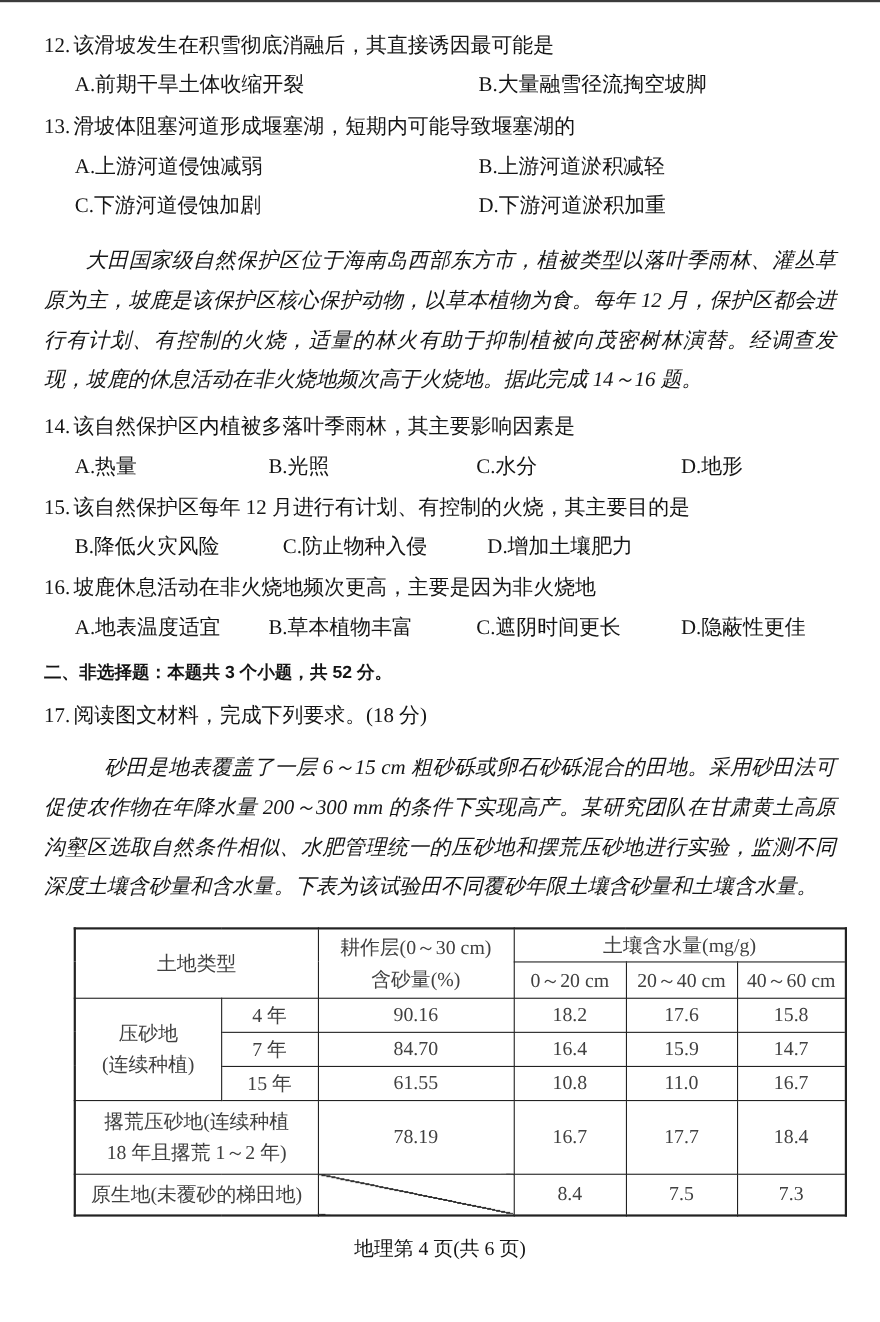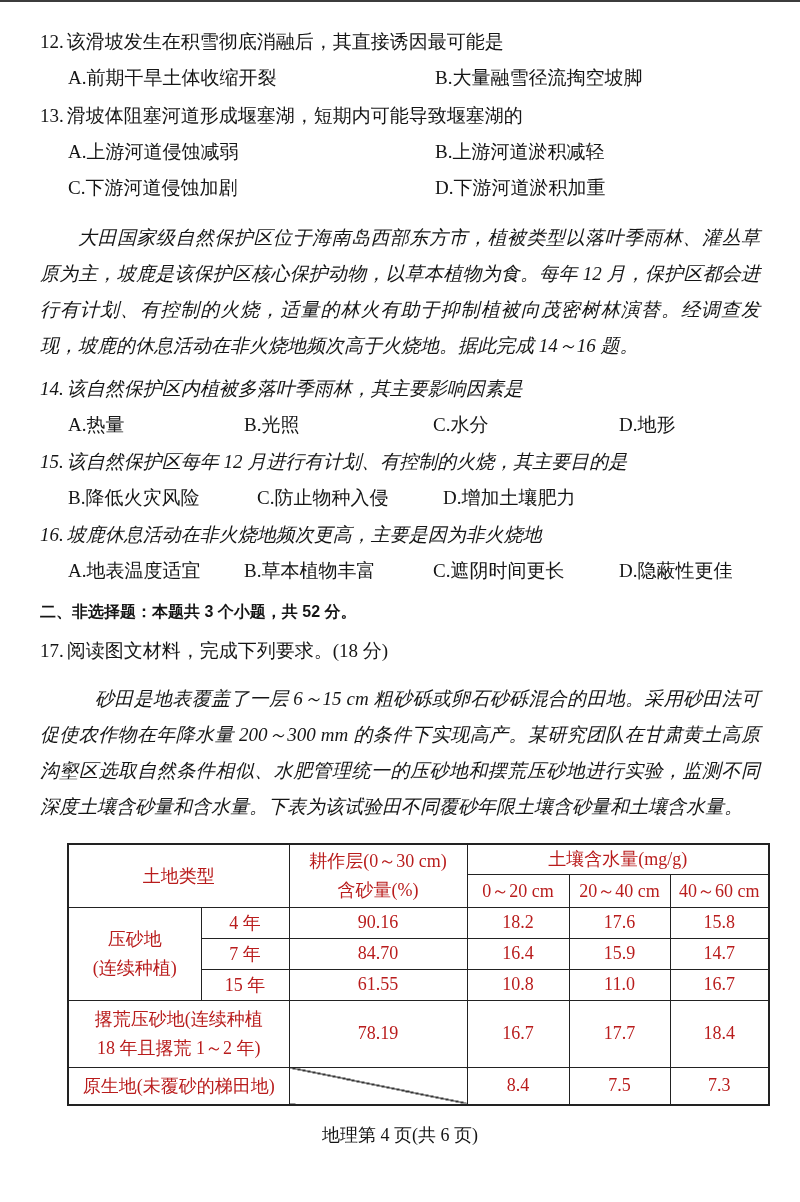--- a/index.html
+++ b/index.html
@@ -13,38 +13,38 @@
     content:""; position:absolute; top:0; left:0; width:800px; height:2px;
     background:#3c3c3c;
   }
   .page { padding:30px 40px 0 40px; }
 
   .q-stem { font-size:19px; line-height:24px; white-space:nowrap; }
   .qnum { margin-right:3px; }
 
   .opts2 { padding-left:28px; margin-top:12px; font-size:19px; line-height:24px; white-space:nowrap; }
   .opts2 .o1 { display:inline-block; width:367px; }
-  .mt14 { margin-top:14px; } .mt13 { margin-top:13px;font-style:italic; }
+  .mt14 { margin-top:14px; } .mt13 { margin-top:13px; }
 
   .opts4 { padding-left:28px; margin-top:12px; font-size:19px; line-height:24px; display:flex; white-space:nowrap; }
   .opts4 .c1 { width:176px; } .opts4 .c2 { width:189px; } .opts4 .c3 { width:186px; }
 
   .passage {
     margin-top:20px; font-size:19px; line-height:36px; text-align:justify;
     font-style:italic; width:720px;
   }
   .passage.p1 { text-indent:38px; }
   .passage.p2 { margin-top:18px; text-indent:55px; }
 
   .section-head { margin-top:16px; font-size:16px; line-height:26px; font-weight:bold;
     font-family:"Liberation Sans","DejaVu Sans",sans-serif; }
 
   table.data {
     border-collapse:collapse; margin-top:18px; margin-left:27px;
-    font-size:18px; color:#b91c1c; table-layout:fixed; width:701px;
+    font-size:18px; color:#404040; table-layout:fixed; width:701px;
   }
   table.data, table.data td { border:1px solid #222; }
   table.data { border-width:2px; }
   table.data td { text-align:center; vertical-align:middle; padding:0 2px; }
   td.hdr1 { height:30px; }
   td.hdr2 { height:33px; }
   td.r    { height:31px; }
   td.fal  { height:67px; }
   td.nat  { height:38px; }
   .preline { white-space:pre-line; line-height:29px; }

